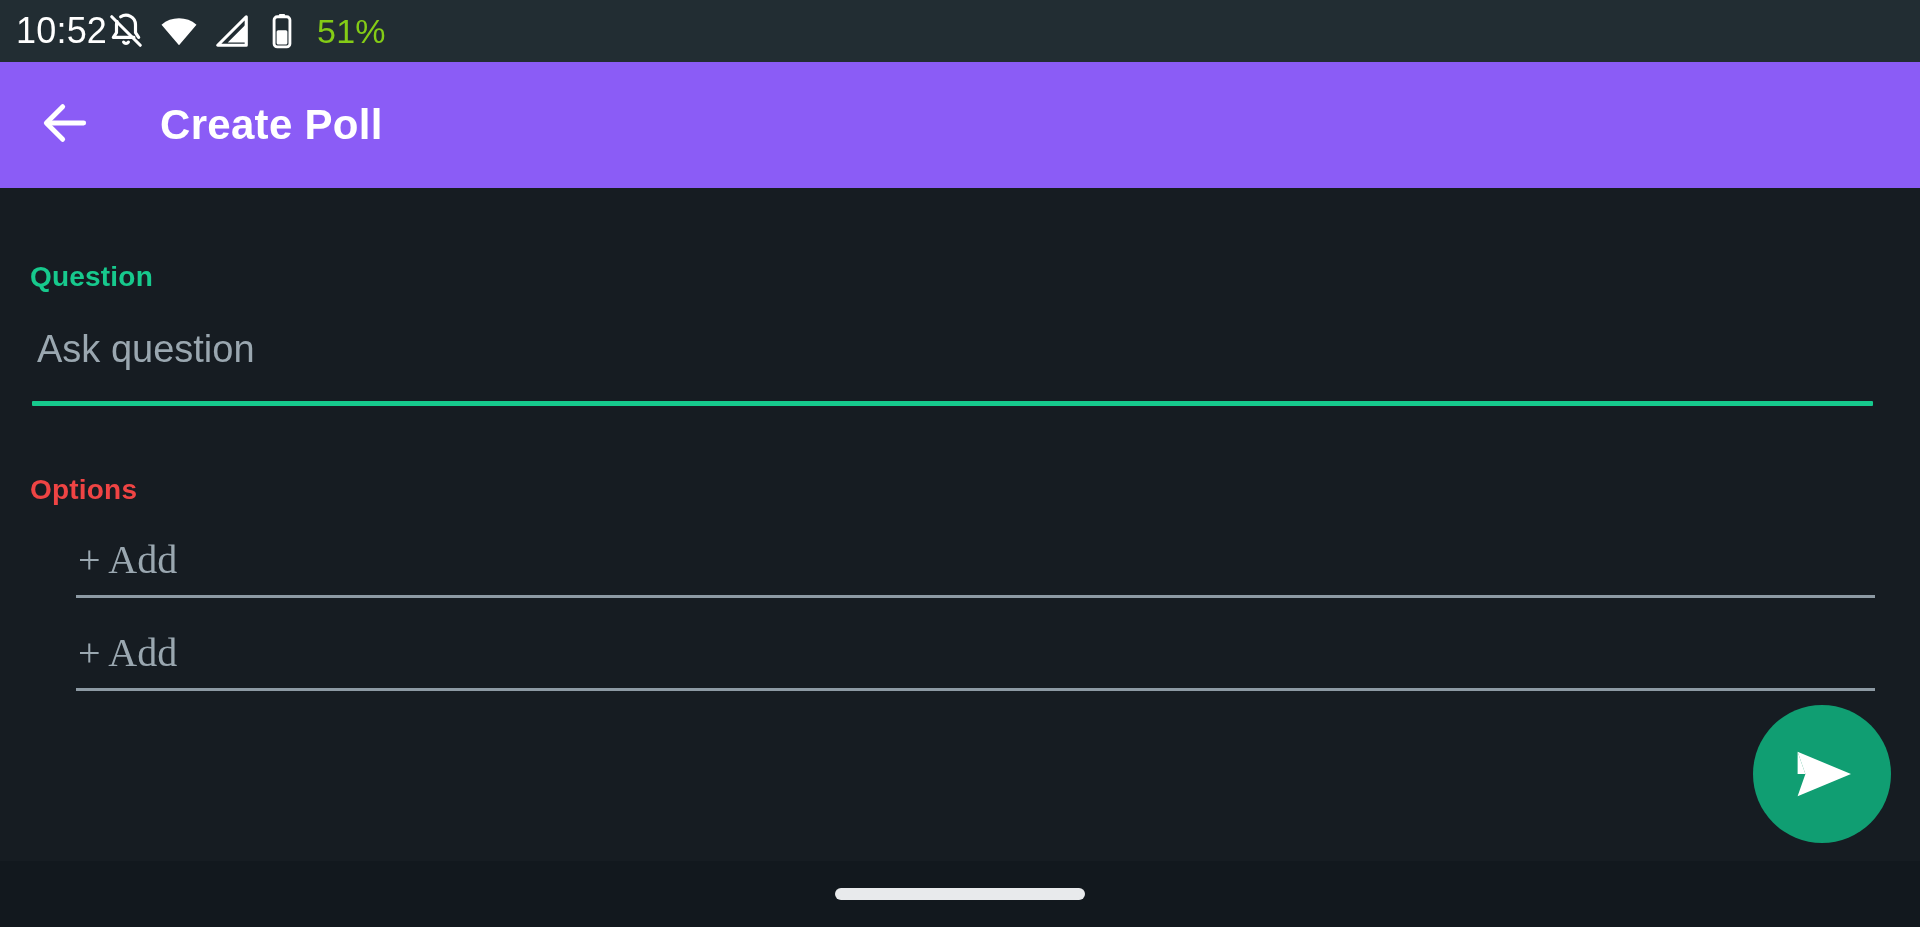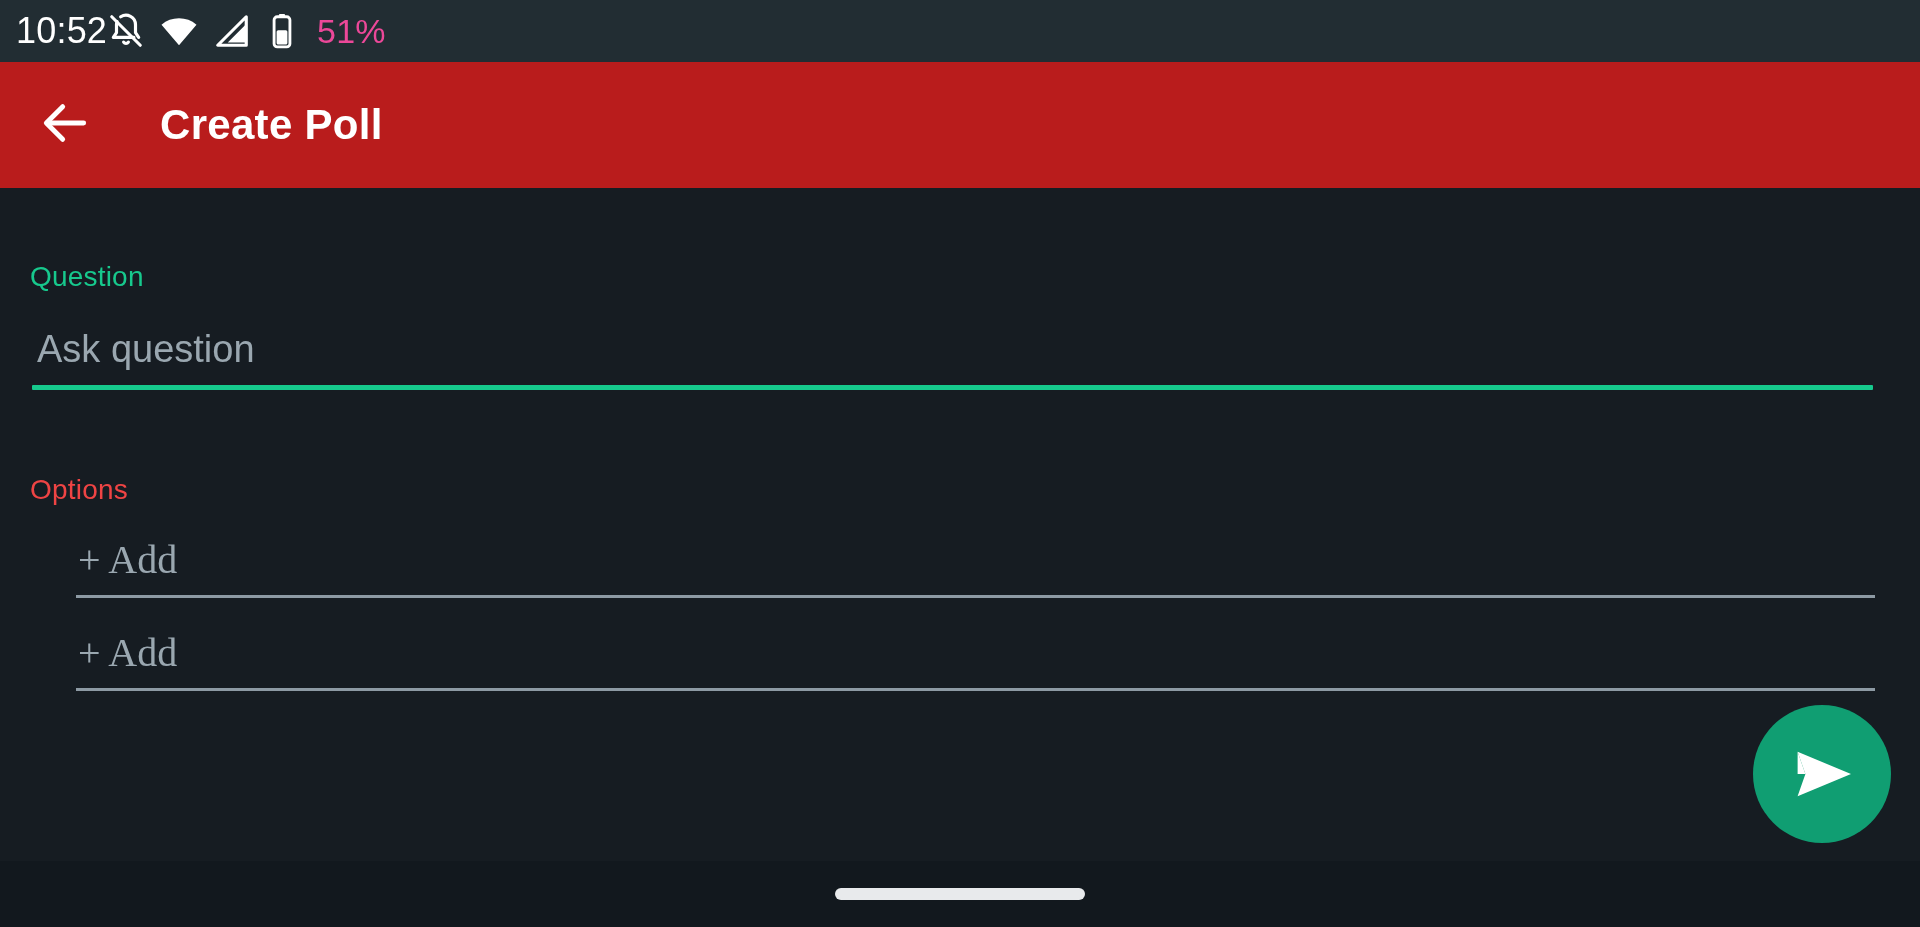--- a/index.html
+++ b/index.html
@@ -38,34 +38,34 @@
     line-height: 1;
     padding-left: 2px;
   }
   .status-icons {
     display: flex;
     align-items: center;
     gap: 14px;
   }
   .status-icons svg { display: block; }
   .battery-pct {
-    color: #ec4899;
+    color: #84cc16;
     font-size: 34px;
     font-weight: 400;
     margin-left: 4px;
     letter-spacing: 0.2px;
   }
 
   
   .app-bar {
     position: absolute;
     top: 62px; left: 0;
     width: 1920px;
     height: 126px;
-    background: #b91c1c;
+    background: #8b5cf6;
     display: flex;
     align-items: center;
     padding-left: 34px;
   }
   .back-btn {
     width: 62px;
     height: 62px;
     display: flex;
     align-items: center;
     justify-content: center;
@@ -86,21 +86,21 @@
     position: absolute;
     top: 188px; left: 0;
     width: 1920px;
     height: 673px;
     background: #161c22;
   }
 
   .section-label {
     position: absolute;
     font-size: 28px;
-    font-weight: normal;
+    font-weight: bold;
     letter-spacing: 0.2px;
     line-height: 1;
   }
   .label-question {
     left: 30px;
     top: 75px;
     color: #17c98d;
   }
   .label-options {
     left: 30px;
@@ -117,21 +117,21 @@
   }
   .question-input {
     width: 100%;
     background: transparent;
     border: none;
     outline: none;
     color: #e3e9ed;
     font-family: "Liberation Sans", sans-serif;
     font-size: 38px;
     font-weight: 400;
-    padding: 0 0 14px 5px;
+    padding: 0 0 30px 5px;
     display: block;
   }
   .question-input::placeholder {
     color: #9aa7b0;
     opacity: 1;
   }
   .question-underline {
     height: 5px;
     background: #16c98d;
     width: 100%;

